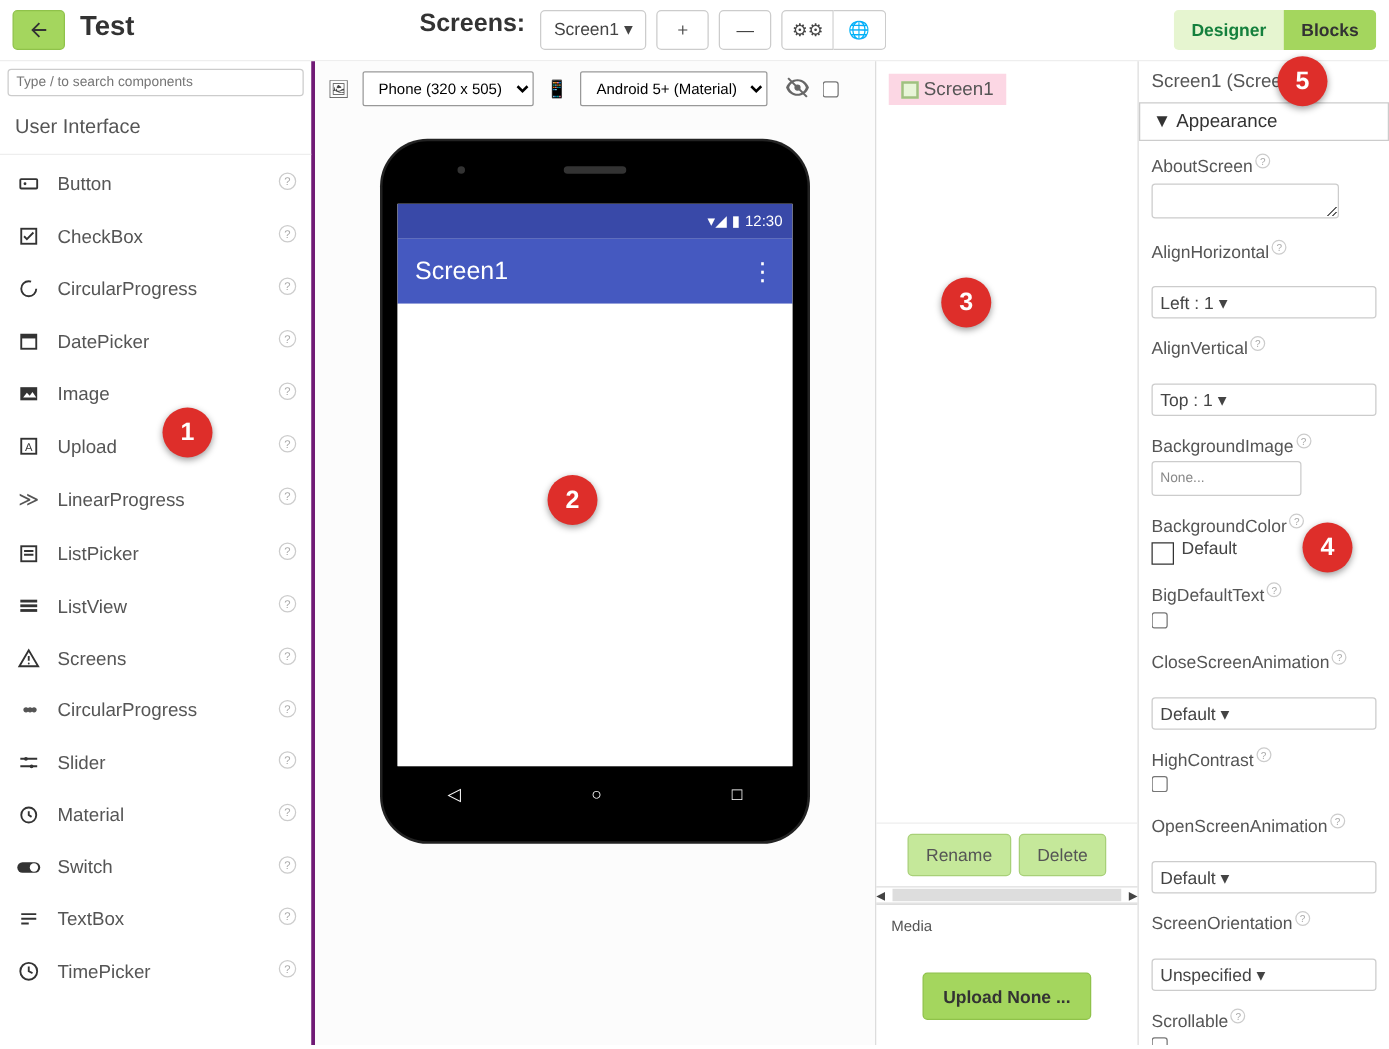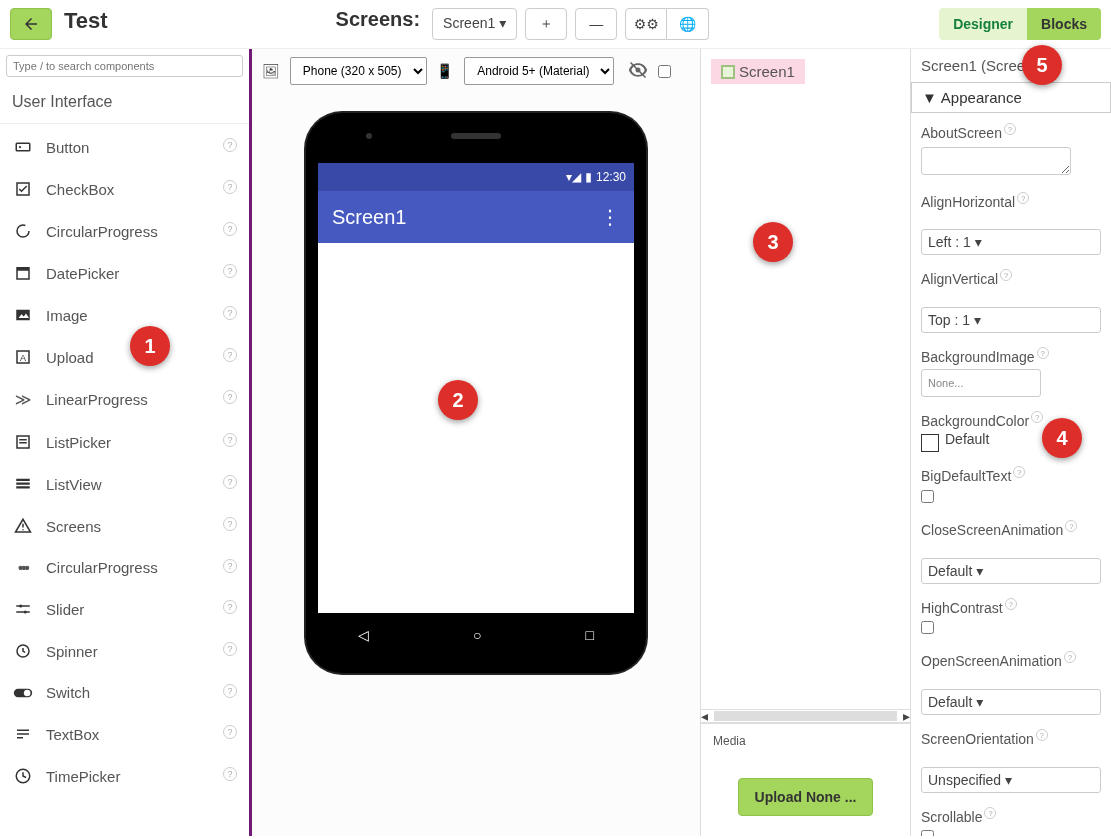--- a/index.html
+++ b/index.html
@@ -237,21 +237,21 @@
           <span>Slider</span>
           <span class="help-q">?</span>
         </div>
         <div class="component-item">
           <span class="component-icon">
             <svg width="18" height="18" viewBox="0 0 24 24">
               <circle cx="12" cy="12" r="8" fill="none" stroke="#333" stroke-width="2"></circle>
               <path d="M12 8v4l3 2" stroke="#333" stroke-width="2" fill="none"></path>
             </svg>
           </span>
-          <span>Spinner</span>
+          <span>Material</span>
           <span class="help-q">?</span>
         </div>
         <div class="component-item">
           <span class="component-icon">
             <svg width="20" height="14" viewBox="0 0 24 14">
               <rect x="1" y="2" width="22" height="10" rx="5" fill="#333"></rect>
               <circle cx="17" cy="7" r="4" fill="#fff"></circle>
             </svg>
           </span>
           <span>Switch</span>
@@ -320,20 +320,24 @@
     </div>
   </div>
 
   <div class="tree-panel relwrap">
     <div class="tree-area">
       <div class="tree-item">
         <span style="display:inline-block;width:14px;height:14px;border:2px solid #a0c080;background:#e8f5d8"></span>
         <span>Screen1</span>
       </div>
     </div>
+    <div class="tree-buttons">
+      <button class="small-btn">Rename</button>
+      <button class="small-btn">Delete</button>
+    </div>
     <div class="hscroll">
         <span>◂</span>
         <div class="hscroll-bar"></div>
         <span>▸</span>
       </div>
     <div class="media-header">Media</div>
     <div class="media-area">
       <button class="upload-btn">Upload None ...</button>
     </div>
   </div>

